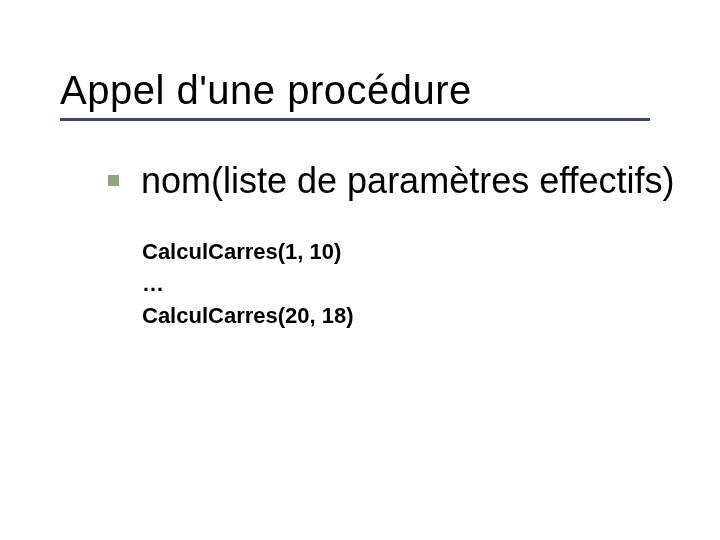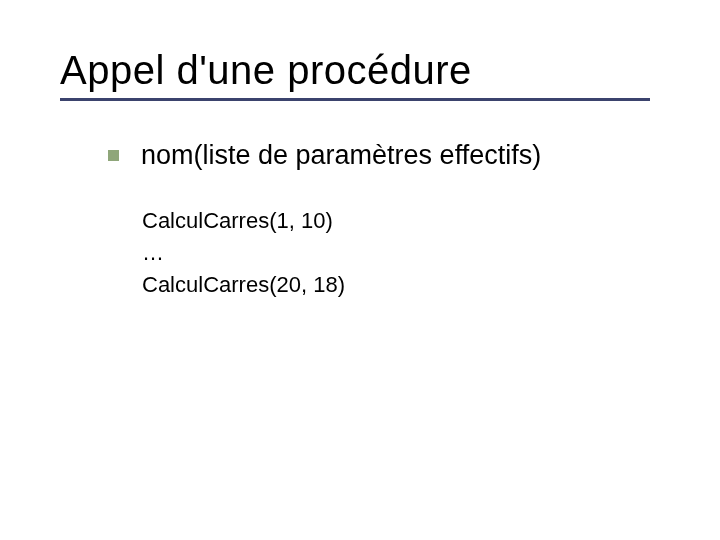--- a/index.html
+++ b/index.html
@@ -10,21 +10,21 @@
     background: #ffffff;
     font-family: Verdana, Geneva, sans-serif;
     color: #000;
     overflow: hidden;
   }
   .slide {
     position: relative;
     width: 720px;
     height: 416px;
     box-sizing: border-box;
-    padding: 48px 40px 40px 60px;
+    padding: 68px 40px 40px 60px;
   }
   .title {
     font-size: 40px;
     font-weight: 400;
     letter-spacing: 0.5px;
     margin: 0 0 6px 0;
     line-height: 1.1;
   }
   .rule {
     height: 3px;
@@ -39,30 +39,31 @@
     margin-bottom: 34px;
   }
   .bullet-marker {
     width: 11px;
     height: 11px;
     background: #8fa67a;
     margin-right: 22px;
     flex: 0 0 auto;
   }
   .bullet-text {
-    font-size: 27px;
+    font-size: 36px;
     line-height: 1.2;
   }
   .code-block {
     margin-left: 82px;
     font-size: 22px;
     line-height: 1.45;
   }
   .code-line {
     white-space: pre;
+    font-weight: bold;
   }
 </style>
 </head>
 <body>
 
 <div class="slide">
   <h1 class="title">Appel d'une procédure</h1>
   <div class="rule"></div>
 
   <div class="bullet-row">

